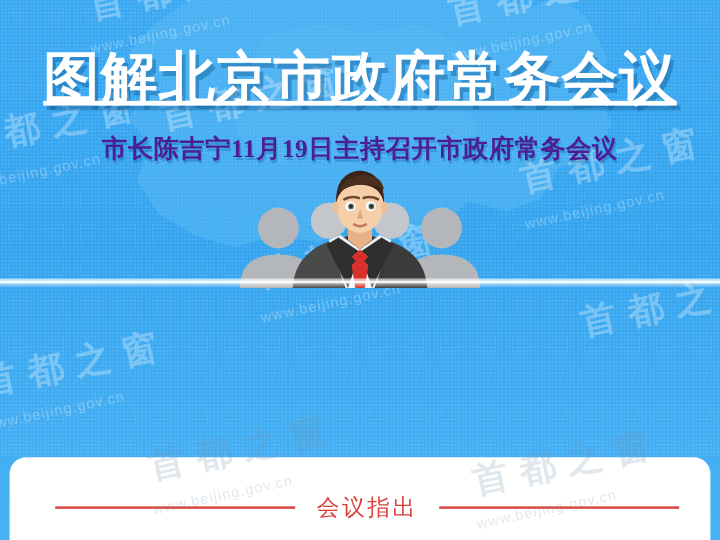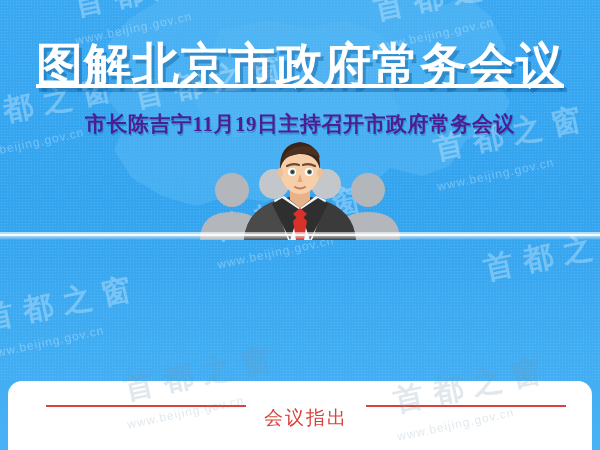--- a/index.html
+++ b/index.html
@@ -119,21 +119,21 @@
     background: #ffffff;
     border-radius: 14px 14px 0 0;
   }
   .section-head {
     position: absolute;
     left: 20px;
     right: 8px;
     top: 405px;
     height: 36px;
     display: flex;
-    align-items: flex-start;
+    align-items: center;
     justify-content: center;
     gap: 18px;
   }
   .rule {
     flex: 1 1 auto;
     height: 2px;
     background: #d9423b;
     max-width: 200px;
   }
   .section-label {

